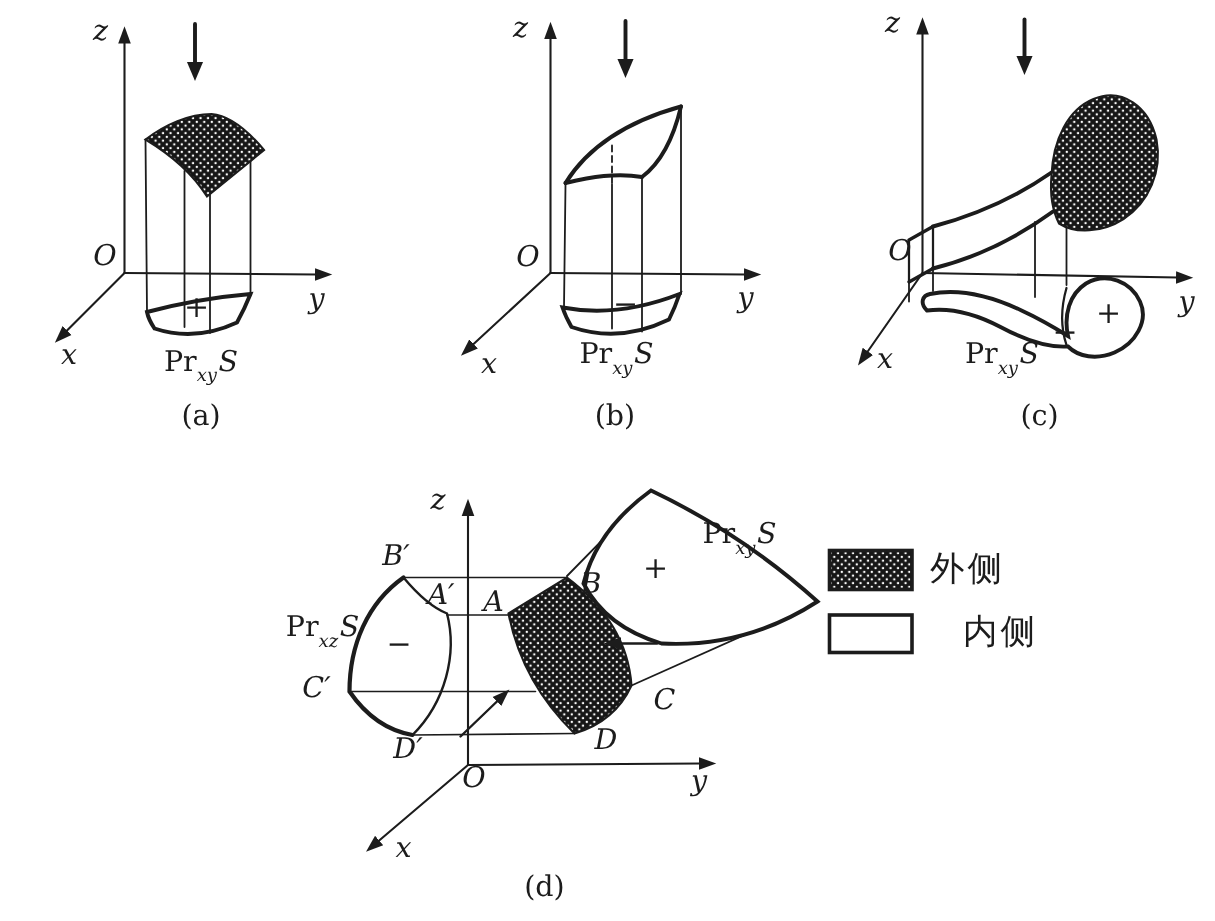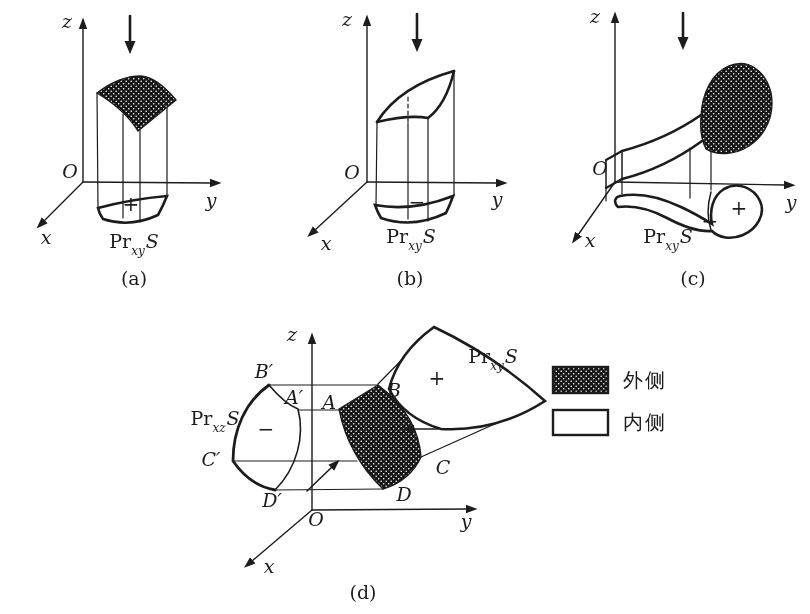--- a/index.html
+++ b/index.html
@@ -5,21 +5,21 @@
   html,body{margin:0;padding:0;background:#ffffff;}
   .page{position:relative;width:810px;height:614px;background:#ffffff;overflow:hidden;
         font-family:"DejaVu Serif",serif;color:#1c1c1c;}
   .page svg{position:absolute;left:0;top:0;}
   .lbl{position:absolute;transform:translate(-50%,-50%);font-style:italic;font-size:19px;
        line-height:1;white-space:nowrap;color:#1c1c1c;}
   .lbl .rm{font-style:normal;}
   .lbl sub{font-size:12px;font-style:italic;position:relative;top:2px;margin-right:1px;}
   .caption{font-style:normal;font-size:19px;}
   .sign{font-style:normal;font-size:20px;}
-  .cjk{font-style:normal;font-size:20px;font-family:"DejaVu Sans",sans-serif;letter-spacing:2px;}
+  .cjk{font-style:normal;font-size:23px;font-family:"DejaVu Sans",sans-serif;letter-spacing:2px;}
 </style>
 </head>
 <body>
 
 <div class="page">
 
 <svg width="810" height="614" viewBox="0 0 810 614">
   <defs>
     <pattern id="dotpat" patternUnits="userSpaceOnUse" width="5" height="5">
       <rect width="5" height="5" fill="#161616"></rect>
@@ -146,15 +146,15 @@
 <div class="lbl" style="left:272px;top:500px">D′</div>
 <div class="lbl" style="left:443px;top:467px">C</div>
 <div class="lbl" style="left:404px;top:494px">D</div>
 <div class="lbl sign" style="left:266px;top:429px">−</div>
 <div class="lbl sign" style="left:437px;top:378px">+</div>
 <div class="lbl" style="left:215px;top:420px"><span class="rm">Pr</span><sub>xz</sub><span>S</span></div>
 <div class="lbl" style="left:493px;top:358px"><span class="rm">Pr</span><sub>xy</sub><span>S</span></div>
 <div class="lbl caption" style="left:363px;top:592px">(d)</div>
 
 <div class="lbl cjk" style="left:645px;top:380px">外侧</div>
-<div class="lbl cjk" style="left:645px;top:422px">内侧</div>
+<div class="lbl cjk" style="left:667px;top:422px">内侧</div>
 
 </div>
 
 </body></html>

